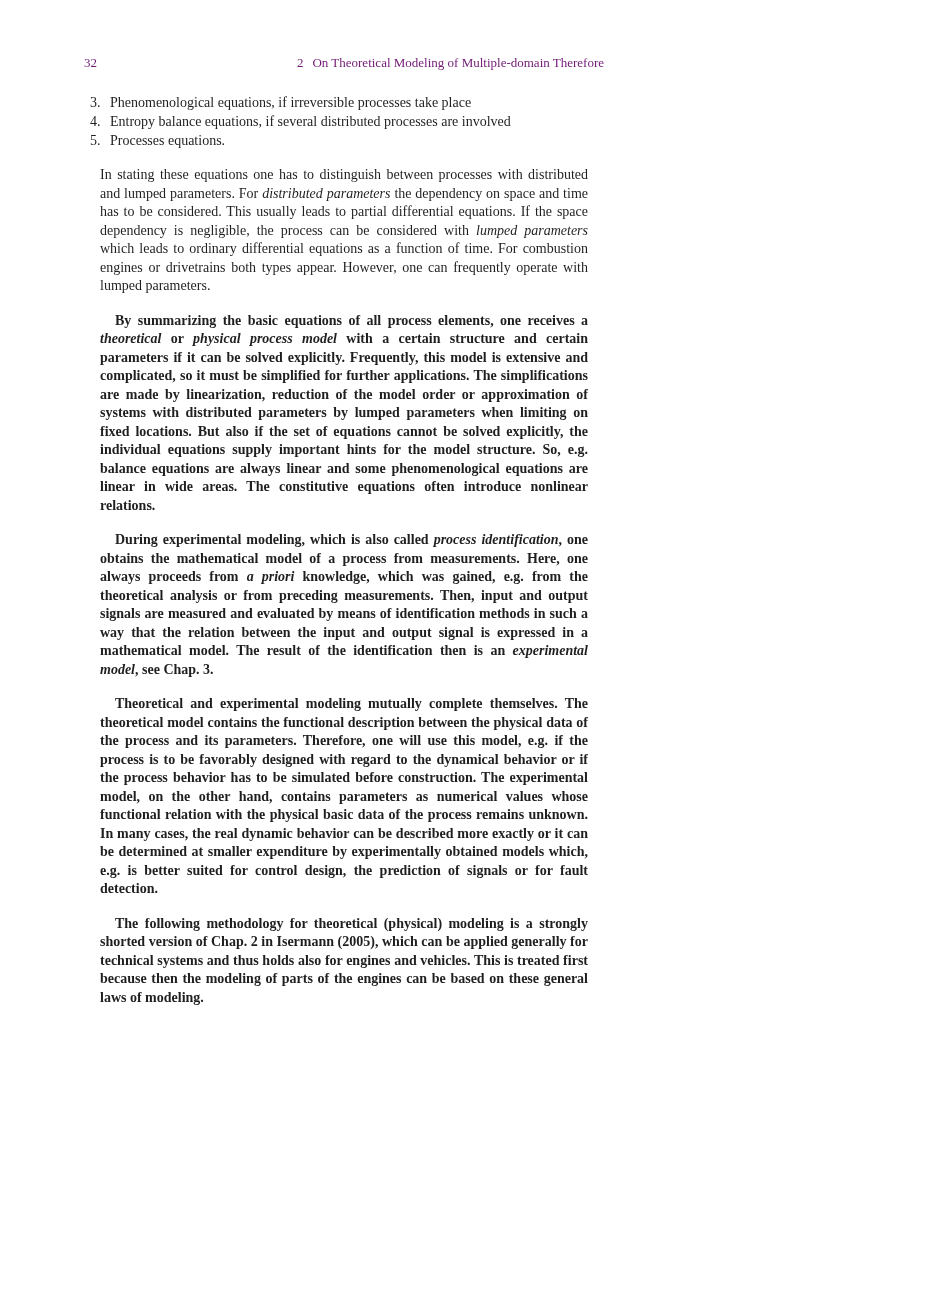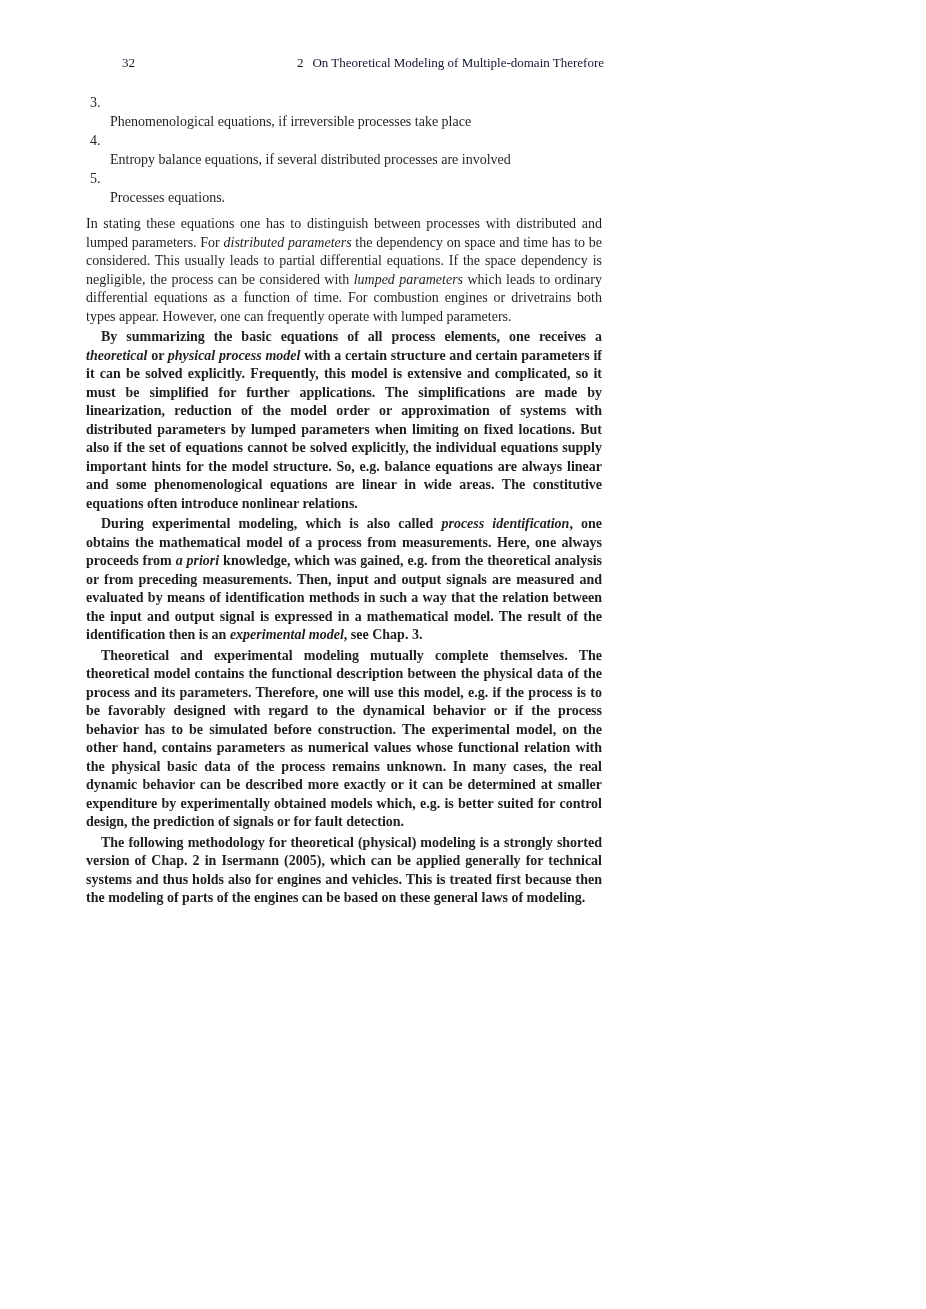--- a/index.html
+++ b/index.html
@@ -21,46 +21,44 @@
     top: 56px;
     width: 520px;
   }
   .running-header {
     display: flex;
     justify-content: space-between;
     align-items: baseline;
     font-size: 13px;
     line-height: 14px;
     margin-bottom: 23px;
-    color: #0f172a;
-    margin-left: 38px;
+    color: #701a75;
   }
   .running-title .chap-num {
     margin-right: 9px;
   }
   .num-list {
     font-size: 14px;
     line-height: 19px;
     margin-bottom: 8px;
   }
   .num-list .li-row {
     display: flex;
   }
   .num-list .li-num {
     width: 20px;
     padding-left: 6px;
     flex: 0 0 auto;
     text-align: left;
   }
   .num-list .li-text {
     flex: 1 1 auto;
-    margin-top: 19px;
   }
   .body-text p {
-    margin: 2px;
+    margin: 16px;
     font-size: 14px;
     line-height: 18.5px;
     text-align: justify;
     hyphens: none;
   }
   .body-text p.indent {
     text-indent: 15px;
     font-weight: bold;
   }
   .body-text em {

